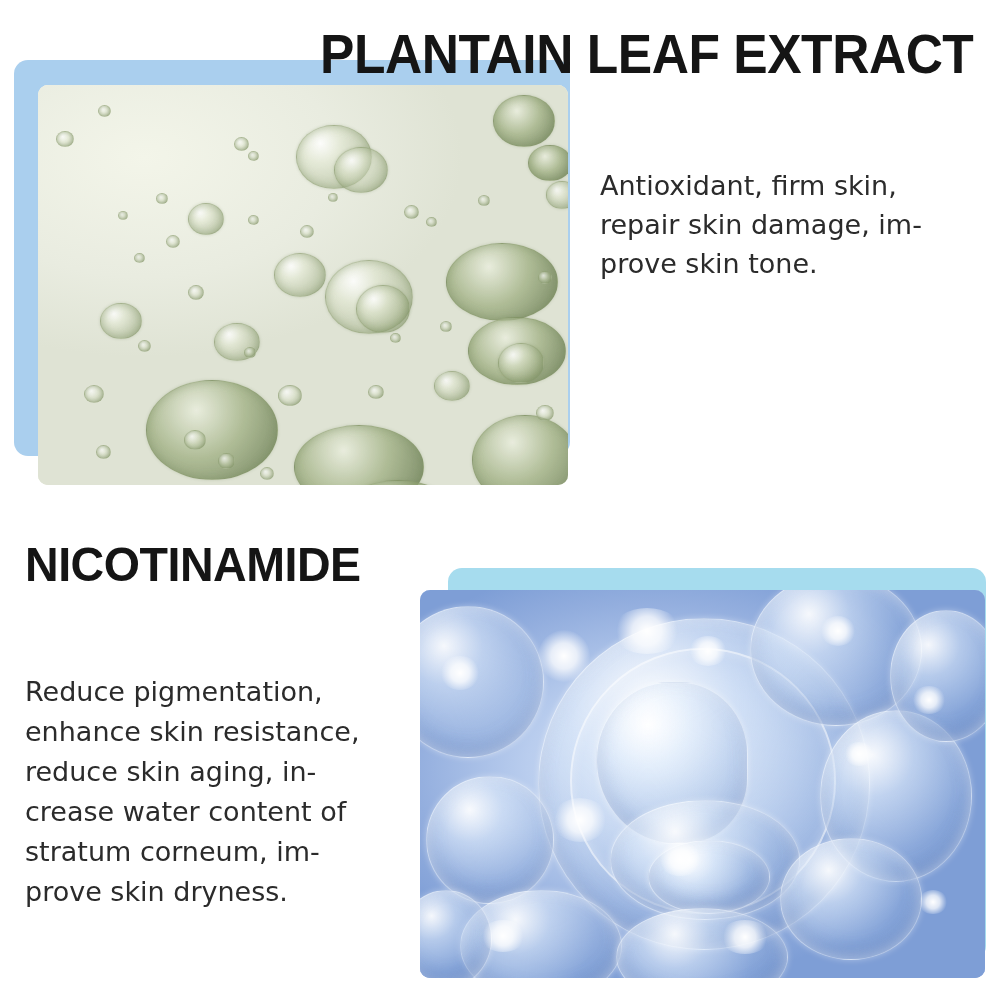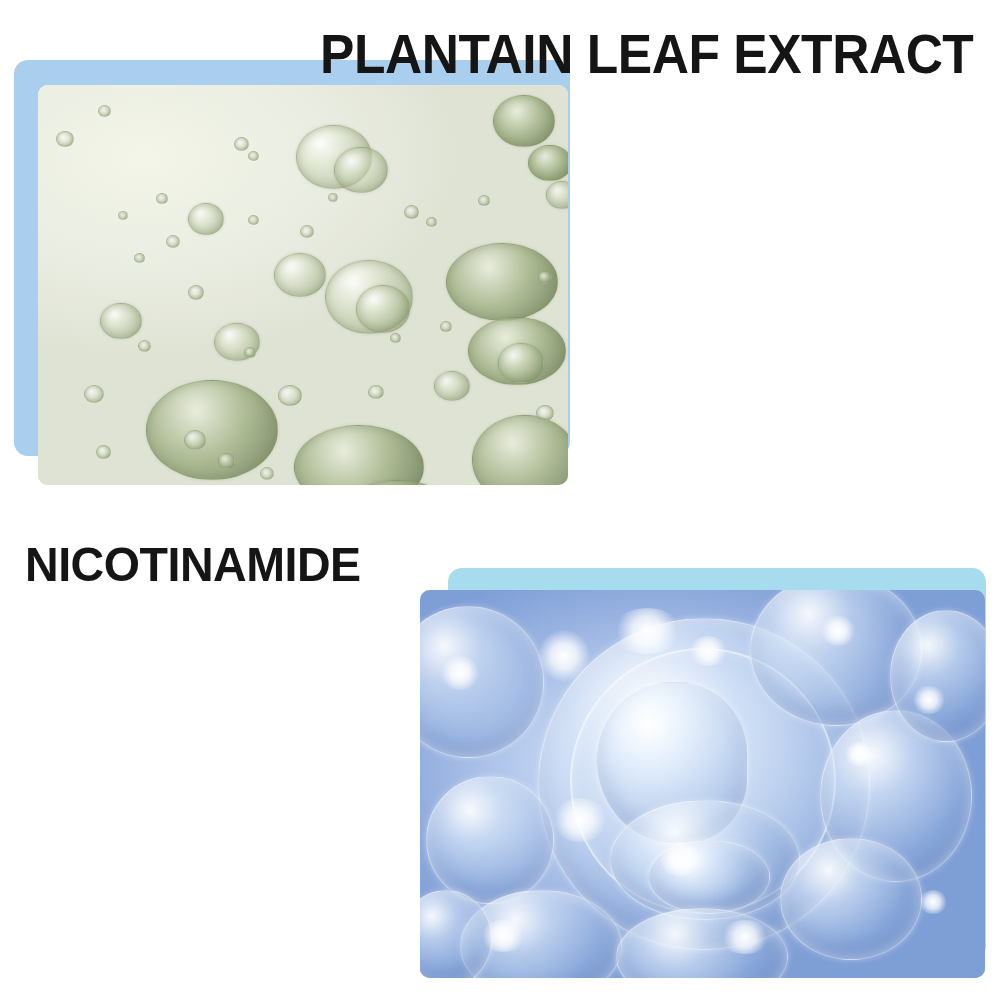--- a/index.html
+++ b/index.html
@@ -190,20 +190,23 @@
     <div class="bub sm" style="left:146px;top:345px;width:20px;height:18px;"></div>
     <div class="bub sm" style="left:222px;top:382px;width:12px;height:11px;"></div>
     <div class="bub sm" style="left:402px;top:236px;width:10px;height:9px;"></div>
     <div class="bub sm" style="left:352px;top:248px;width:9px;height:8px;"></div>
     <div class="bub sm" style="left:80px;top:126px;width:8px;height:7px;"></div>
     <div class="bub sm" style="left:290px;top:108px;width:8px;height:7px;"></div>
   </div>
 
   <div class="headline" id="title-top">PLANTAIN LEAF EXTRACT</div>
 
+  <div class="body-copy" id="copy-top">Antioxidant, firm skin,
+repair skin damage, im-
+prove skin tone.</div>
 
   <div class="headline" id="title-bottom">NICOTINAMIDE</div>
 
   <div class="accent" id="accent-bottom"></div>
 
   <div class="photo" id="photo-bottom">
     <div class="water-bg"></div>
 
     <div class="wdrop" style="left:118px;top:28px;width:330px;height:330px;"></div>
     <div class="wring" style="left:150px;top:58px;width:262px;height:262px;"></div>
@@ -228,14 +231,20 @@
     <div class="wspark" style="left:238px;top:252px;width:44px;height:34px;"></div>
     <div class="wspark" style="left:400px;top:26px;width:36px;height:30px;"></div>
     <div class="wspark" style="left:424px;top:152px;width:30px;height:24px;"></div>
     <div class="wspark" style="left:20px;top:66px;width:40px;height:34px;"></div>
     <div class="wspark" style="left:60px;top:330px;width:46px;height:32px;"></div>
     <div class="wspark" style="left:300px;top:330px;width:50px;height:34px;"></div>
     <div class="wspark" style="left:492px;top:96px;width:34px;height:28px;"></div>
     <div class="wspark" style="left:498px;top:300px;width:30px;height:24px;"></div>
   </div>
 
+  <div class="body-copy" id="copy-bottom">Reduce pigmentation,
+enhance skin resistance,
+reduce skin aging, in-
+crease water content of
+stratum corneum, im-
+prove skin dryness.</div>
 
 </div>
 
 </body></html>

